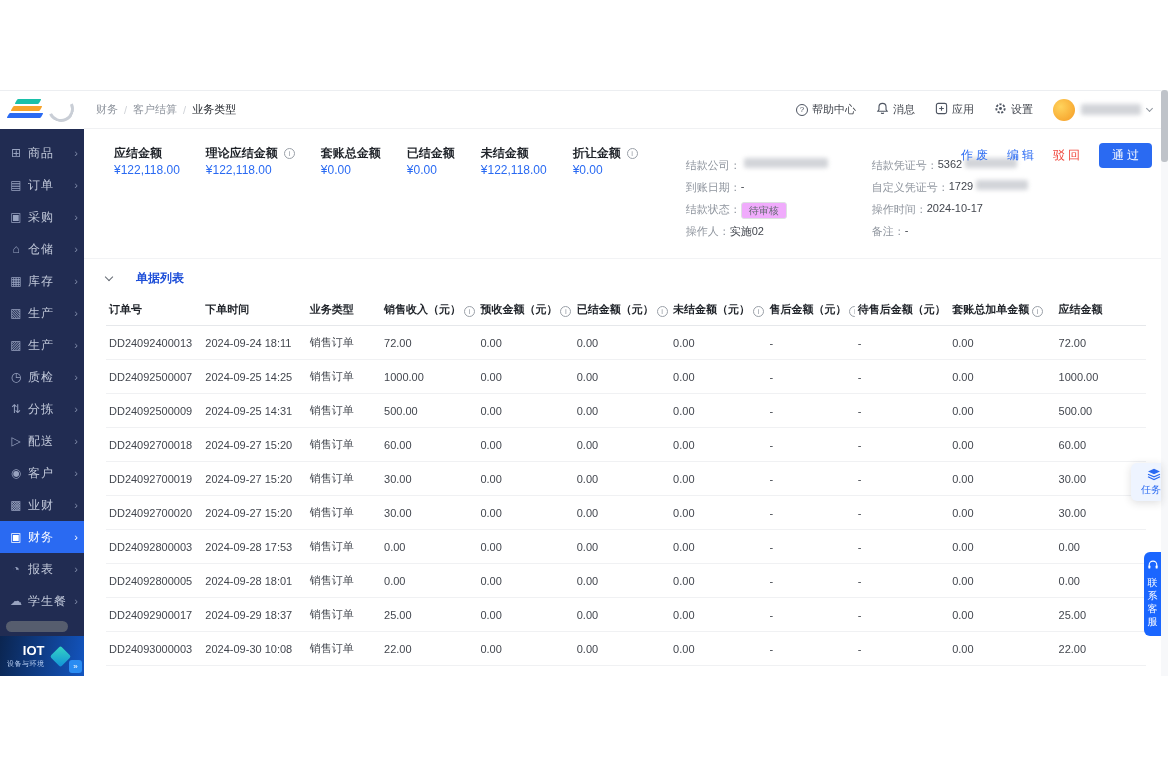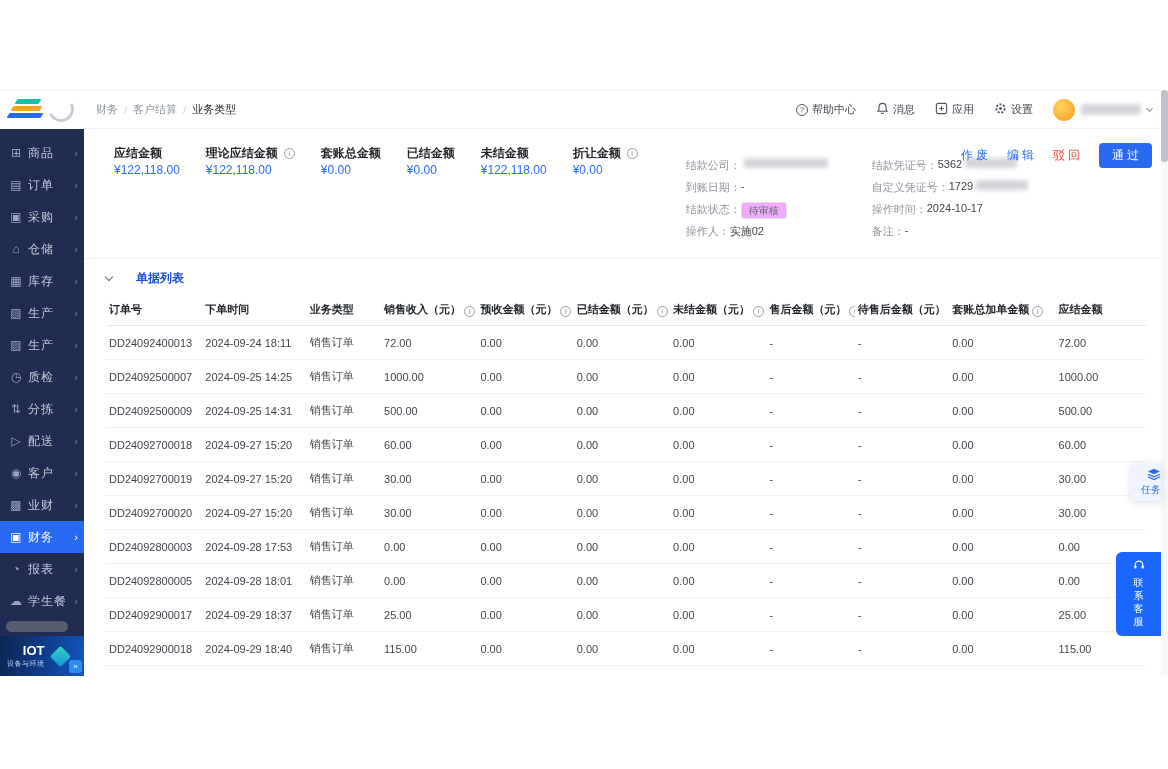--- a/index.html
+++ b/index.html
@@ -90,21 +90,21 @@
   th { font-weight:700; color:#1f2329; text-align:left; padding:8px 3px; border-bottom:1px solid #e6e8eb;
     white-space:nowrap; overflow:hidden; }
   td { padding:9px 3px; color:#42464e; border-bottom:1px solid #f0f1f3; white-space:nowrap; overflow:hidden; }
   .i-ic { display:inline-flex; align-items:center; justify-content:center; width:11px; height:11px;
     border:1px solid #9aa0a8; border-radius:50%; font-size:8px; color:#9aa0a8; font-weight:400;
     margin-left:3px; vertical-align:-1px; font-style:normal; }
   
   .float-task { position:absolute; right:7px; top:463px; width:30px; background:#eef4ff;
     border-radius:6px 0 0 6px; box-shadow:0 2px 8px rgba(31,35,41,.15); padding:5px 0 4px;
     text-align:right; color:#2a6af2; font-size:10px; cursor:pointer; z-index:5; }
-  .float-service { position:absolute; right:7px; top:552px; width:45px; background:#1a66ff;
+  .float-service { position:absolute; right:7px; top:552px; width:17px; background:#1a66ff;
     border-radius:6px 0 0 6px; color:#fff; padding:7px 0 8px; text-align:center; font-size:10px;
     cursor:pointer; z-index:5; }
   .fs-text { width:11px; margin:4px auto 0; word-break:break-all; line-height:1.3; }
   
   .scrollbar { position:absolute; right:0; top:90px; width:7px; height:586px; background:#f7f8fa; z-index:4; }
   .scroll-thumb { width:7px; height:72px; background:#bfc3c9; border-radius:3px; cursor:pointer; }
 </style>
 </head>
 <body>
 
@@ -471,33 +471,20 @@
               <td>25.00</td>
               <td>0.00</td>
               <td>0.00</td>
               <td>0.00</td>
               <td>-</td>
               <td>-</td>
               <td>0.00</td>
               <td>25.00</td>
             </tr>
             <tr>
-              <td>DD24092900018</td>
-              <td>2024-09-29 18:40</td>
-              <td>销售订单</td>
-              <td>115.00</td>
-              <td>0.00</td>
-              <td>0.00</td>
-              <td>0.00</td>
-              <td>-</td>
-              <td>-</td>
-              <td>0.00</td>
-              <td>115.00</td>
-            </tr>
-            <tr>
               <td>DD24093000003</td>
               <td>2024-09-30 10:08</td>
               <td>销售订单</td>
               <td>22.00</td>
               <td>0.00</td>
               <td>0.00</td>
               <td>0.00</td>
               <td>-</td>
               <td>-</td>
               <td>0.00</td>

